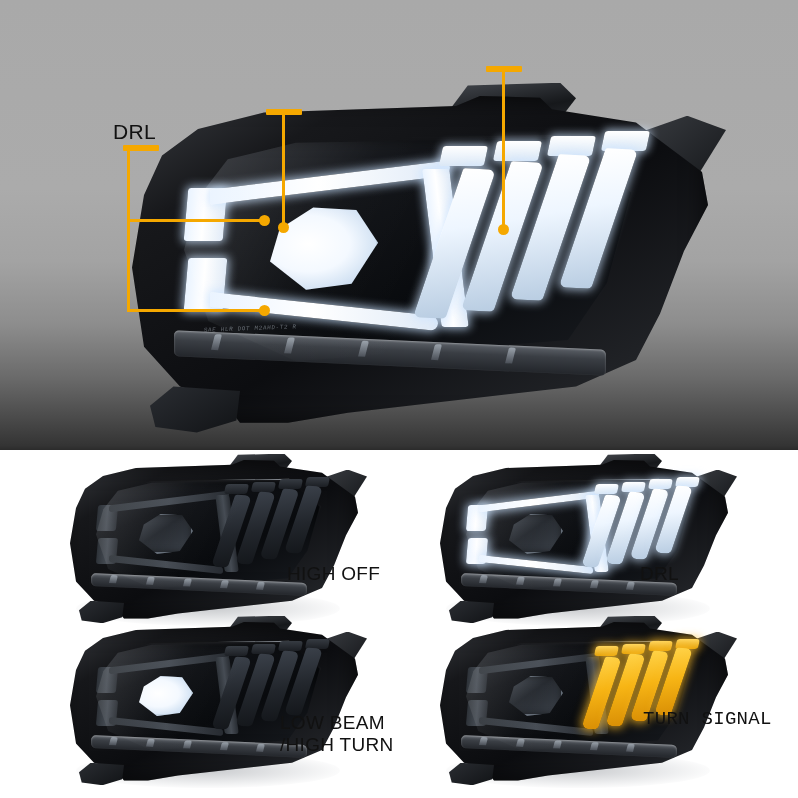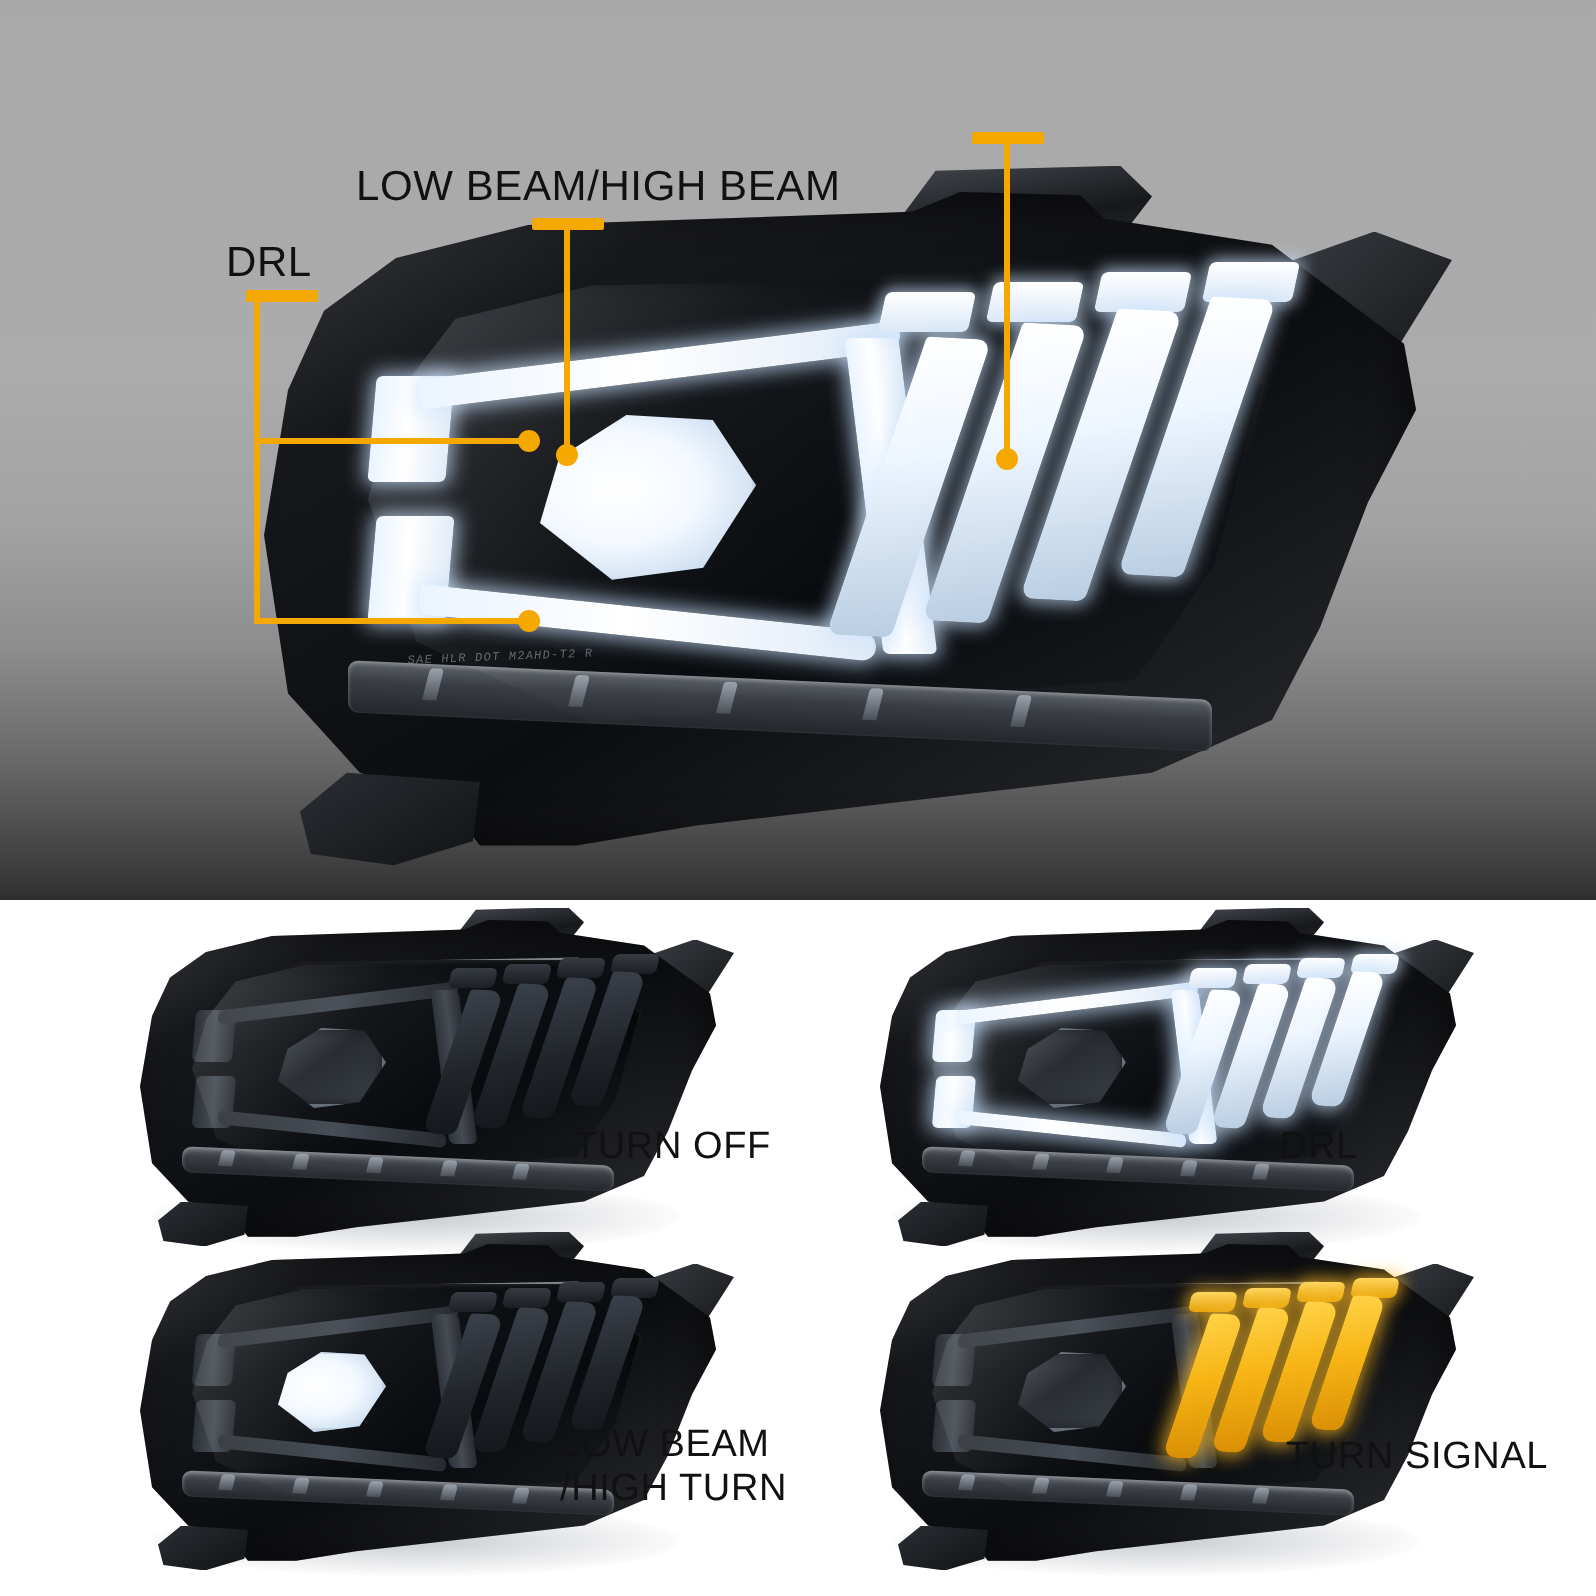--- a/index.html
+++ b/index.html
@@ -241,21 +241,20 @@
   </div>
 
   <div class="callout-label" id="lbl-drl">DRL</div>
   <div class="lead-cap" id="drl-cap"></div>
   <div class="lead" id="drl-vert"></div>
   <div class="lead" id="drl-b1-h"></div>
   <div class="lead-dot" id="drl-b1-d"></div>
   <div class="lead" id="drl-b2-h"></div>
   <div class="lead-dot" id="drl-b2-d"></div>
 
-  <div class="callout-label" id="lbl-lowhigh">LOW BEAM/HIGH BEAM</div>
   <div class="lead-cap" id="lb-cap"></div>
   <div class="lead" id="lb-vert"></div>
   <div class="lead-dot" id="lb-dot"></div>
 
   <div class="lead-cap" id="ts-cap"></div>
   <div class="lead" id="ts-vert"></div>
   <div class="lead-dot" id="ts-dot"></div>
 </div>
 
 <div id="variants">
@@ -287,21 +286,21 @@
         <div class="clip" style="left:9%;"></div>
         <div class="clip" style="left:26%;"></div>
         <div class="clip" style="left:43%;"></div>
         <div class="clip" style="left:60%;"></div>
         <div class="clip" style="left:77%;"></div>
       </div>
       <div class="mount" style="left:7%; top:88%; width:15%; height:14%;"></div>
       <div class="gloss" style="left:7%; top:12%; width:81%; height:72%;"></div>
     </div>
   </div>
-  <div class="v-label" style="left:287px; top:113px;">TURN OFF</div>
+  <div class="v-label" style="left:287px; top:113px;">HIGH OFF</div>
 
   <div class="variant" style="left:428px; top:10px; width:300px; height:160px;">
     <div class="shadow" style="left:6%; top:82%; width:88%; height:22%;"></div>
     <div class="hl-body">
       <div class="topfin" style="left:56%; top:-4%; width:22%; height:13%;"></div>
       <div class="wedge" style="left:86%; top:6%;  width:17%; height:24%;"></div>
       <div class="shell"></div>
       <div class="lens"></div>
       <div class="trim"></div>
       <div class="drl-bar on" style="left:13%; top:28%; width:6.5%; height:16%; transform:skewX(-5deg);"></div>
@@ -396,14 +395,14 @@
         <div class="clip" style="left:9%;"></div>
         <div class="clip" style="left:26%;"></div>
         <div class="clip" style="left:43%;"></div>
         <div class="clip" style="left:60%;"></div>
         <div class="clip" style="left:77%;"></div>
       </div>
       <div class="mount" style="left:7%; top:88%; width:15%; height:14%;"></div>
       <div class="gloss" style="left:7%; top:12%; width:81%; height:72%;"></div>
     </div>
   </div>
-  <div class="v-label" style="left:643px; top:268px;">TURN SIGNAL</div>
+  <div class="v-label" style="left:643px; top:258px;font-family:Liberation Mono, monospace;">TURN SIGNAL</div>
 </div>
 
 </body></html>

